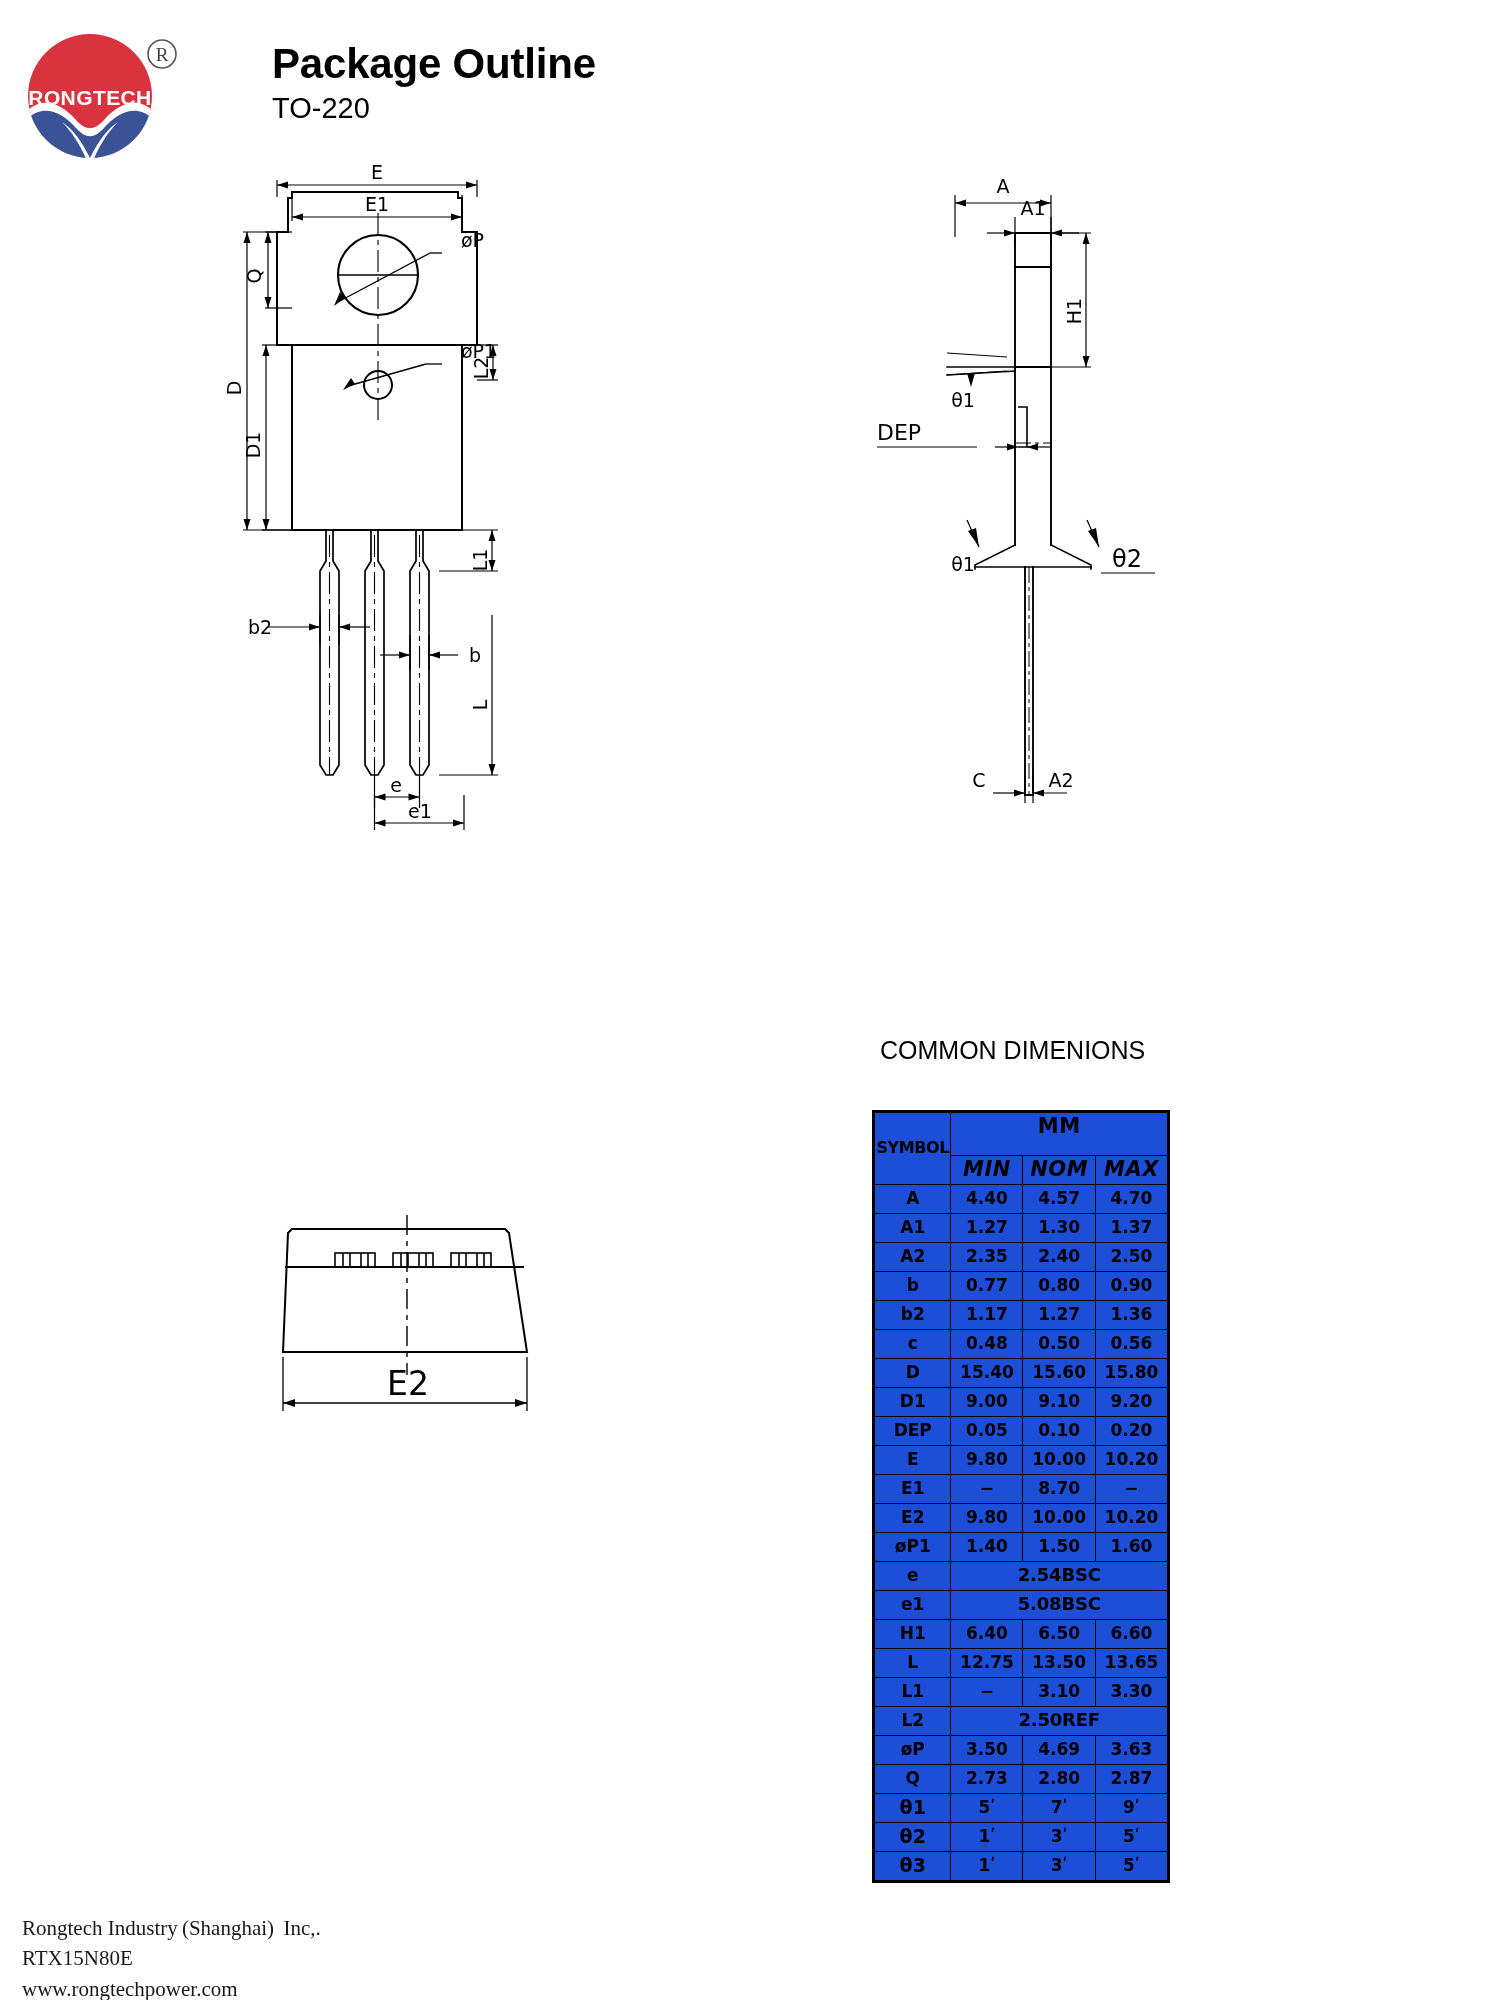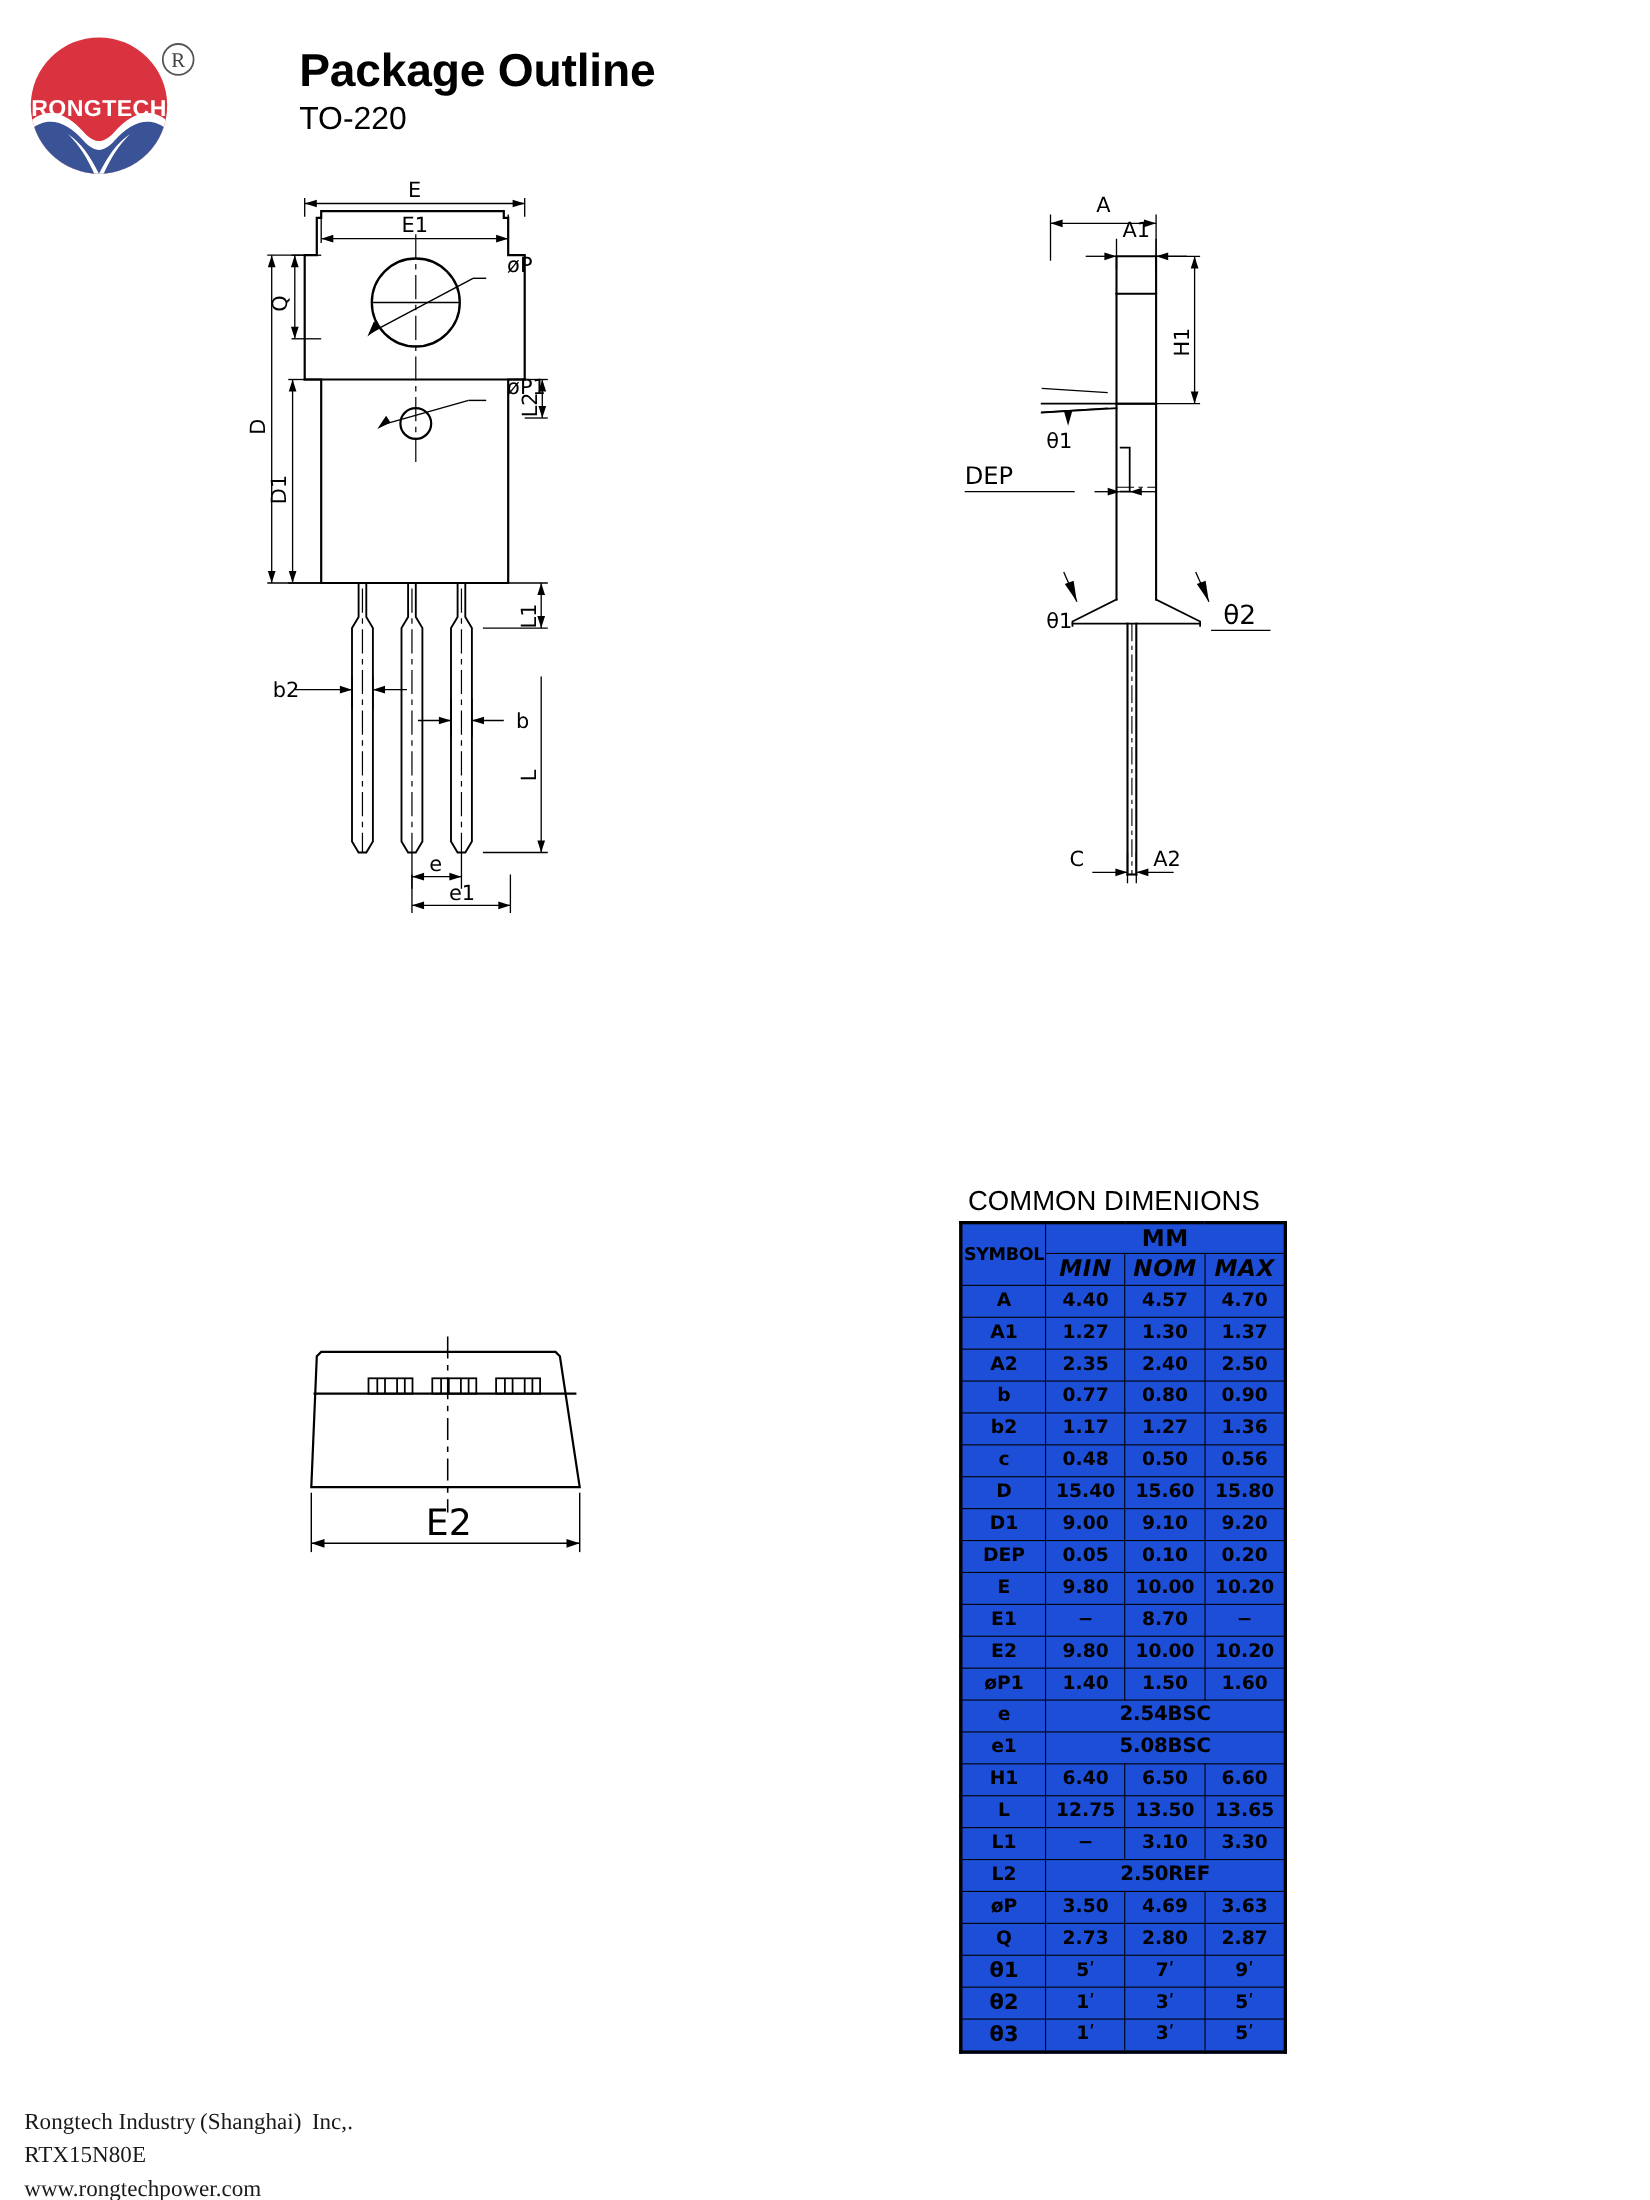--- a/index.html
+++ b/index.html
@@ -29,21 +29,21 @@
   
   .dwg{position:absolute;}
   .dwg svg{display:block;overflow:visible;}
 
   #front-view{left:230px;top:175px;}
   #side-view{left:855px;top:175px;}
   #bottom-view{left:275px;top:1215px;}
 
   
   .tbl-caption{
-    position:absolute;left:880px;top:1078px;
+    position:absolute;left:880px;top:1036px;
     font-size:25px;white-space:nowrap;
   }
   .dim-table{
     position:absolute;left:872px;top:1110px;
     width:298px;
     border-collapse:collapse;
     border:3px solid #000;
     font-family:"DejaVu Sans",sans-serif;
     background:#1d4ed8;
   }
@@ -52,21 +52,21 @@
     text-align:center;
     font-size:17px;
     font-weight:bold;
     padding:1px 0 2px;
     height:25px;
     line-height:1.05;
     color:#000;
   }
   .dim-table .sym{width:76px;}
   .dim-table .val{width:74px;}
-  .dim-table .unit-cell{font-size:21px;letter-spacing:0.5px;padding-bottom:0;}
+  .dim-table .unit-cell{font-size:21px;letter-spacing:0.5px;padding-bottom:16px;}
   .dim-table .hdr-sub-cell{font-size:21px;letter-spacing:0.5px;font-style:italic;}
   .dim-table .symbol-head{font-size:16px;letter-spacing:-0.4px;vertical-align:middle;}
   .dim-table .span3{font-size:18px;letter-spacing:-0.2px;}
   .dim-table .gk{font-family:"DejaVu Sans",sans-serif;font-size:19px;}
 
   
   .footer{
     position:absolute;left:22px;top:1913px;
     font-family:"Liberation Serif",serif;
     font-size:21px;line-height:1.45;

